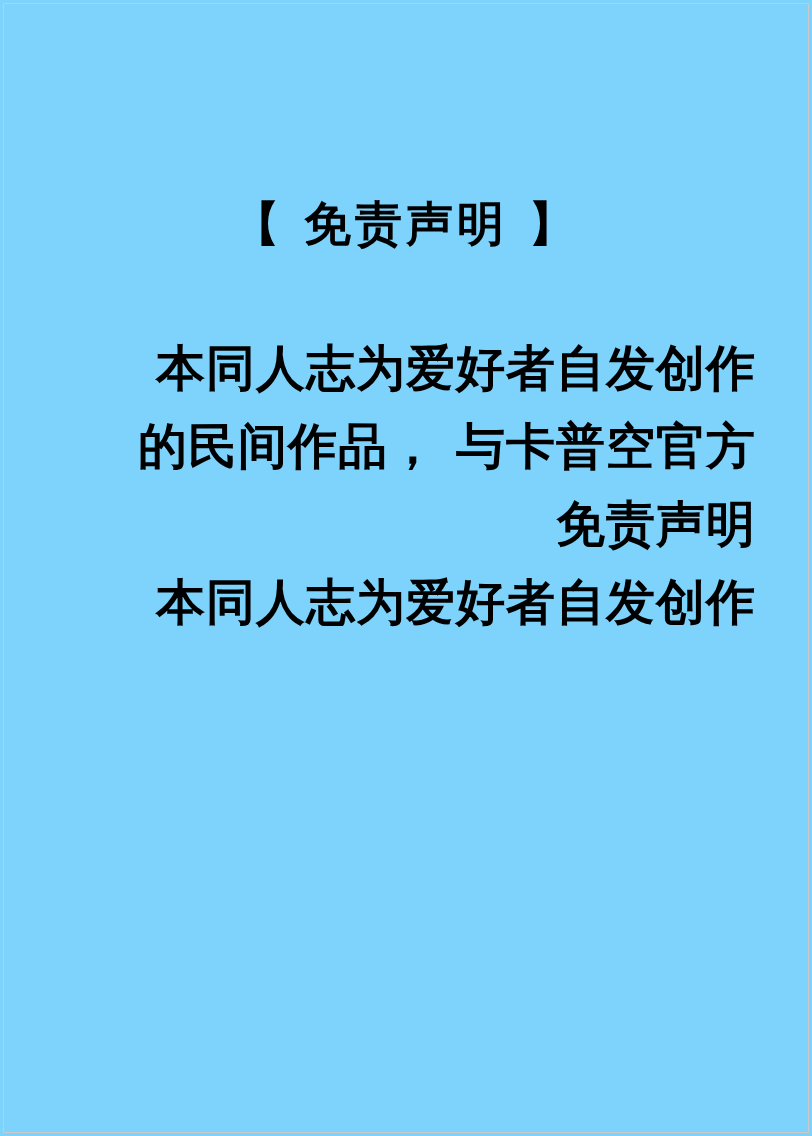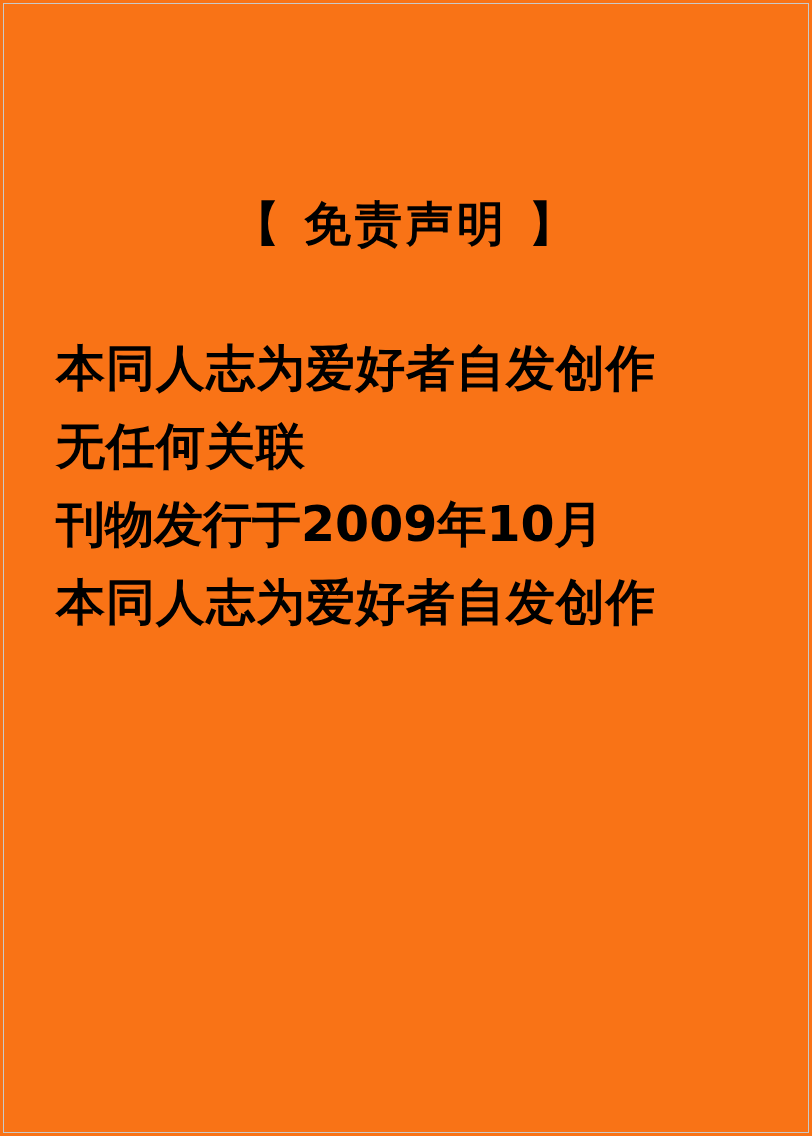--- a/index.html
+++ b/index.html
@@ -11,21 +11,21 @@
     width: 812px;
     height: 1136px;
     overflow: hidden;
     font-family: "DejaVu Sans", "Liberation Sans", sans-serif;
     color: #000000;
   }
   .page {
     position: relative;
     width: 812px;
     height: 1136px;
-    background: #f97316;
+    background: #7dd3fc;
     box-sizing: border-box;
   }
   .page-border {
     position: absolute;
     left: 3px;
     top: 3px;
     right: 3px;
     bottom: 3px;
     border: 1px solid #c9c9c9;
     pointer-events: none;
@@ -45,21 +45,21 @@
     font-size: 47px;
     line-height: 56px;
     font-weight: 700;
     letter-spacing: 4px;
     text-align: center;
     white-space: pre;
   }
   .disclaimer-body {
     margin-top: 78px;
     width: 700px;
-    text-align: left;
+    text-align: right;
     font-size: 49px;
     line-height: 78px;
     font-weight: 700;
     letter-spacing: 1px;
   }
   .disclaimer-line {
     display: block;
     white-space: pre;
   }
   .line-wide {
@@ -71,19 +71,19 @@
 
 <div class="page">
   <div class="page-border"></div>
 
   <div class="content">
 
     <div class="disclaimer-title">【 免责声明 】</div>
 
     <div class="disclaimer-body">
       <span class="disclaimer-line">本同人志为爱好者自发创作</span>
-      <span class="disclaimer-line">无任何关联</span>
-      <span class="disclaimer-line line-wide">刊物发行于2009年10月</span>
+      <span class="disclaimer-line">的民间作品， 与卡普空官方</span>
+      <span class="disclaimer-line">免责声明</span>
       <span class="disclaimer-line">本同人志为爱好者自发创作</span>
     </div>
 
   </div>
 </div>
 
 </body></html>

